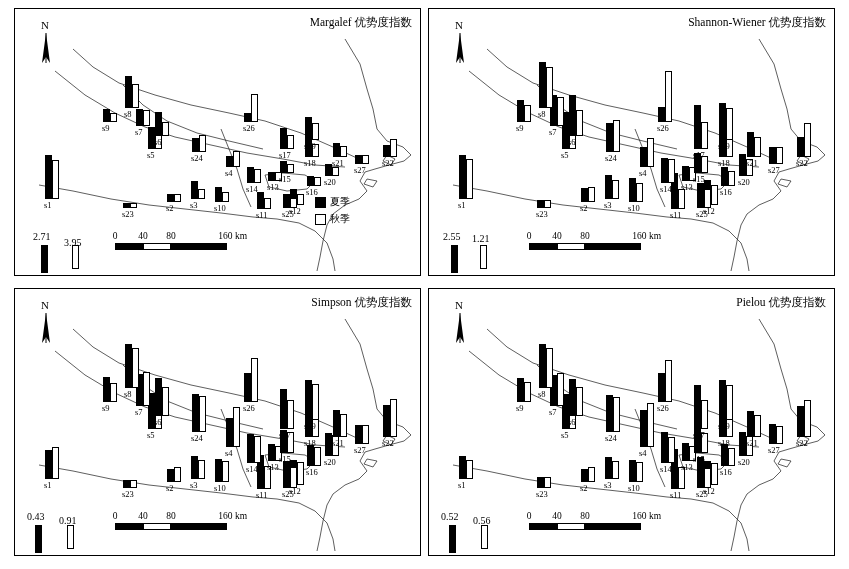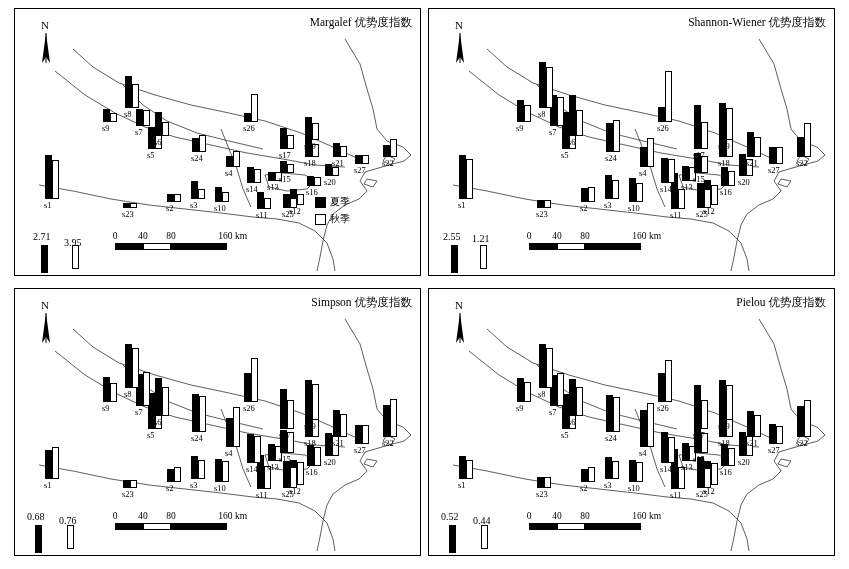--- a/index.html
+++ b/index.html
@@ -810,22 +810,22 @@
         </div>
       </div>
       <div class="site-label" style="left: 228px; top: 114px;">s26</div>
       <div class="barpair" style="left: 340px; top: 136.1px;">
         <div class="bars" style="height: 18.9px;">
           <div class="bar summer" style="height: 18.9px;"></div>
           <div class="bar autumn" style="height: 18.9px;"></div>
         </div>
       </div>
       <div class="site-label" style="left: 339px; top: 156px;">s27</div>
-      <div class="maxval" style="left: 12px; top: 222px;">0.68</div>
-      <div class="maxval" style="left: 44px; top: 226px;">0.76</div>
+      <div class="maxval" style="left: 12px; top: 222px;">0.43</div>
+      <div class="maxval" style="left: 44px; top: 226px;">0.91</div>
       <div class="bar summer" style="position: absolute; left: 20px; top: 236px; height: 28px;"></div>
       <div class="bar autumn" style="position: absolute; left: 52px; top: 236px; height: 24px;"></div>
       <div class="scalebar" style="left: 100px; top: 222px;">
         <div class="sb-labels">
           <span style="left: 0px;">0</span>
           <span style="left: 28px;">40</span>
           <span style="left: 56px;">80</span>
           <span style="left: 112px; transform: translateX(-30%);">160 km</span>
         </div>
         <div class="sb-bar">
@@ -1039,21 +1039,21 @@
       </div>
       <div class="site-label" style="left: 228px; top: 114px;">s26</div>
       <div class="barpair" style="left: 340px; top: 135.2px;">
         <div class="bars" style="height: 19.8px;">
           <div class="bar summer" style="height: 19.8px;"></div>
           <div class="bar autumn" style="height: 17.6px;"></div>
         </div>
       </div>
       <div class="site-label" style="left: 339px; top: 156px;">s27</div>
       <div class="maxval" style="left: 12px; top: 222px;">0.52</div>
-      <div class="maxval" style="left: 44px; top: 226px;">0.44</div>
+      <div class="maxval" style="left: 44px; top: 226px;">0.56</div>
       <div class="bar summer" style="position: absolute; left: 20px; top: 236px; height: 28px;"></div>
       <div class="bar autumn" style="position: absolute; left: 52px; top: 236px; height: 24px;"></div>
       <div class="scalebar" style="left: 100px; top: 222px;">
         <div class="sb-labels">
           <span style="left: 0px;">0</span>
           <span style="left: 28px;">40</span>
           <span style="left: 56px;">80</span>
           <span style="left: 112px; transform: translateX(-30%);">160 km</span>
         </div>
         <div class="sb-bar">

